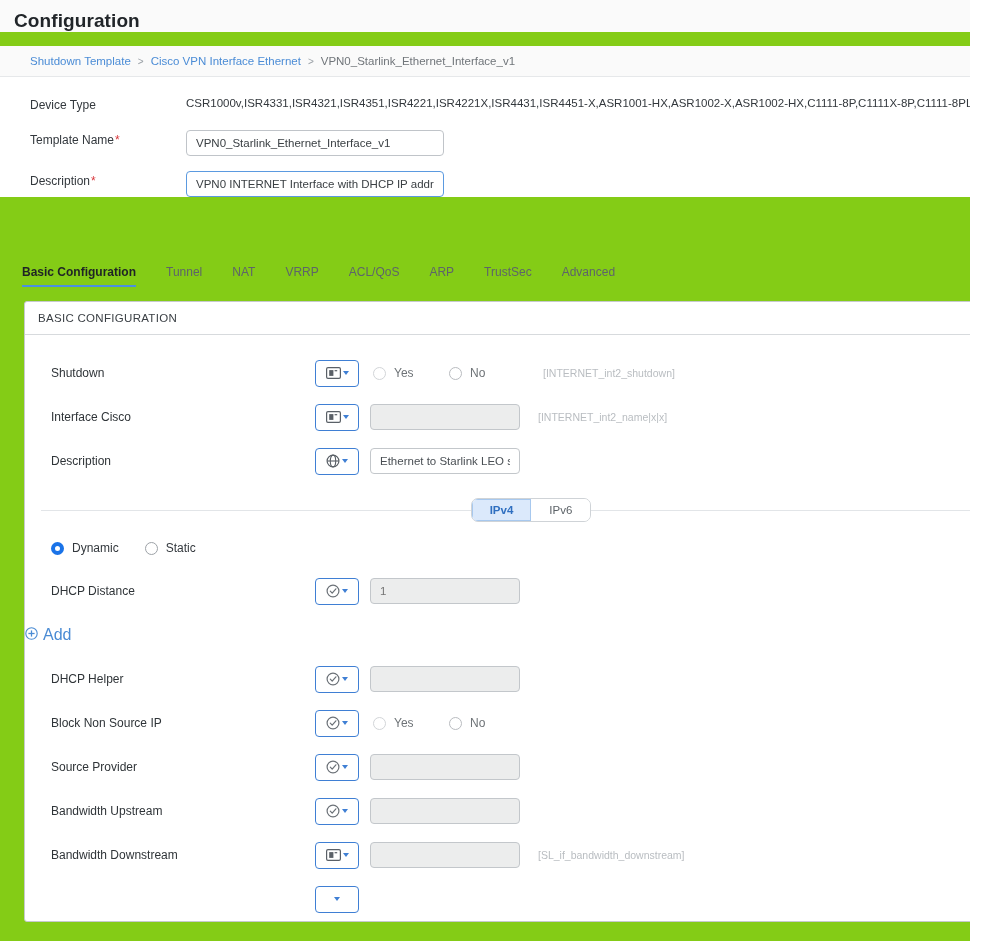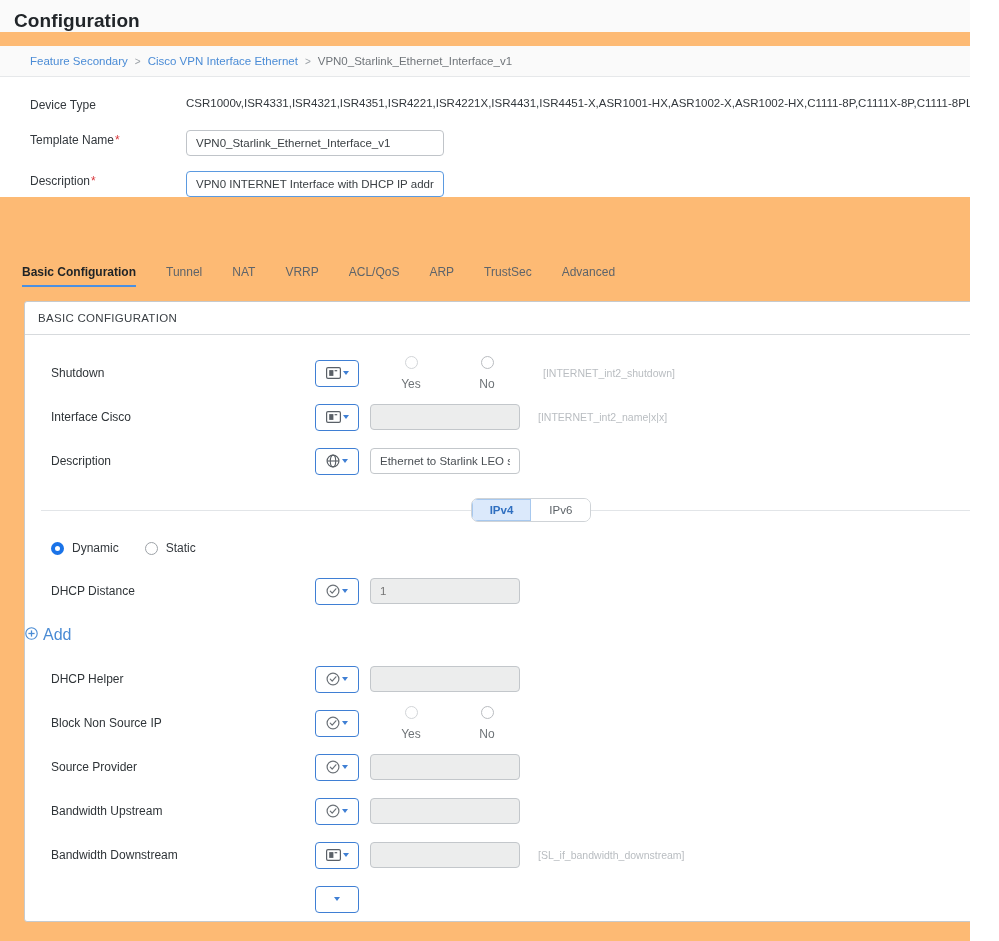--- a/index.html
+++ b/index.html
@@ -2,21 +2,21 @@
 <html><head>
 <meta charset="utf-8">
 <style>
   html, body {
     margin: 0; padding: 0;
     width: 999px; height: 941px;
     background: #ffffff;
     font-family: "Liberation Sans", sans-serif;
     overflow: hidden;
   }
-  #app { position: relative; width: 970px; height: 941px; overflow: hidden; background:#fdba74; }
+  #app { position: relative; width: 970px; height: 941px; overflow: hidden; background:#84cc16; }
 
   
   .page-header {
     padding: 10px 0 0 14px;
     background: #fafafa;
   }
   .page-title {
     font-size: 19px; font-weight: bold; color: #212529;
     letter-spacing: .1px; margin: 0 0 14px 0;
   }
@@ -120,21 +120,21 @@
   .cinput {
     width: 150px; height: 26px; box-sizing: border-box;
     margin-left: 11px; border: 1px solid #c3c7cb; border-radius: 4px;
     background: #eceded; font-size: 11.5px; color: #8a8f94;
     padding: 0 9px; font-family: "Liberation Sans", sans-serif;
     outline: none;
   }
   .cinput.white { background: #fff; color: #4a4f54; }
 
   .radios { display: flex; align-items: center; margin-left: 14px; }
-  .radio-item { display: flex; align-items: center; gap: 8px; width: 76px; flex-direction: column; }
+  .radio-item { display: flex; align-items: center; gap: 8px; width: 76px; }
   .radio {
     width: 13px; height: 13px; border-radius: 50%;
     border: 1.5px solid #d2d5d8; box-sizing: border-box; background: #fff;
   }
   .radio.ring { border-color: #b9bcc0; }
   .radio-label { font-size: 12px; color: #6e7377; }
 
   .varname {
     font-size: 10.5px; color: #b9bdc1; margin-left: 18px; white-space: nowrap;
   }
@@ -178,21 +178,21 @@
 </head>
 <body>
 
 <div id="app">
 
   <div class="page-header">
     <div class="page-title">Configuration</div>
   </div>
 
   <div class="breadcrumb">
-    <span class="crumb-link">Feature Secondary</span>
+    <span class="crumb-link">Shutdown Template</span>
     <span class="crumb-sep">&gt;</span>
     <span class="crumb-link">Cisco VPN Interface Ethernet</span>
     <span class="crumb-sep">&gt;</span>
     <span class="crumb-current">VPN0_Starlink_Ethernet_Interface_v1</span>
   </div>
 
   <div class="topform">
 
     <div class="frow">
       <div class="flabel">Device Type</div>

